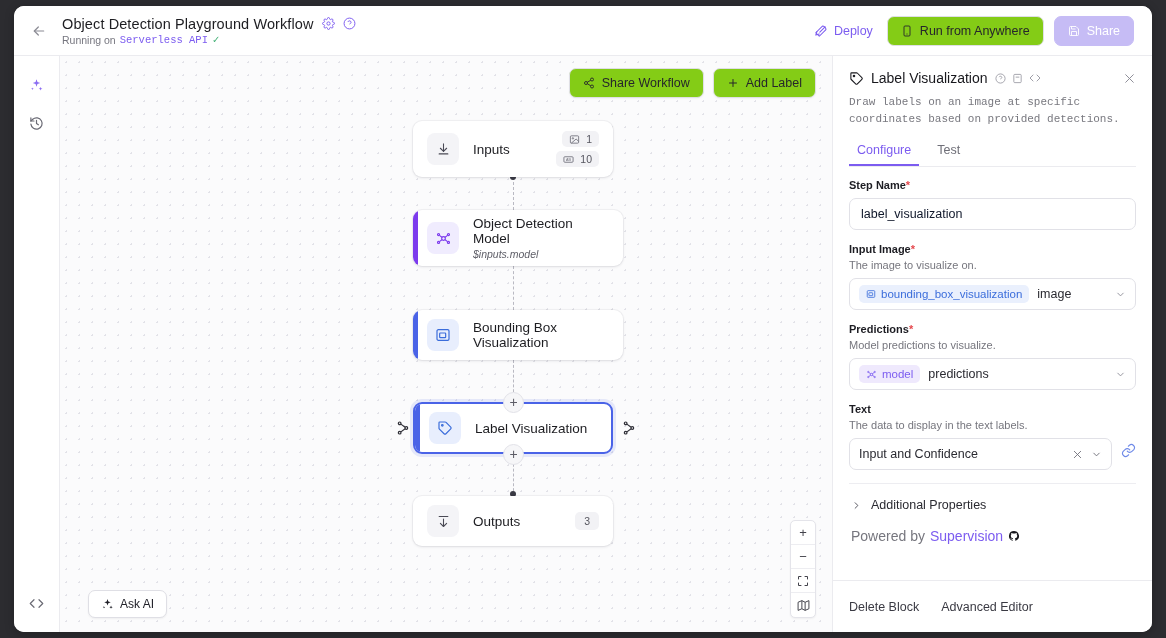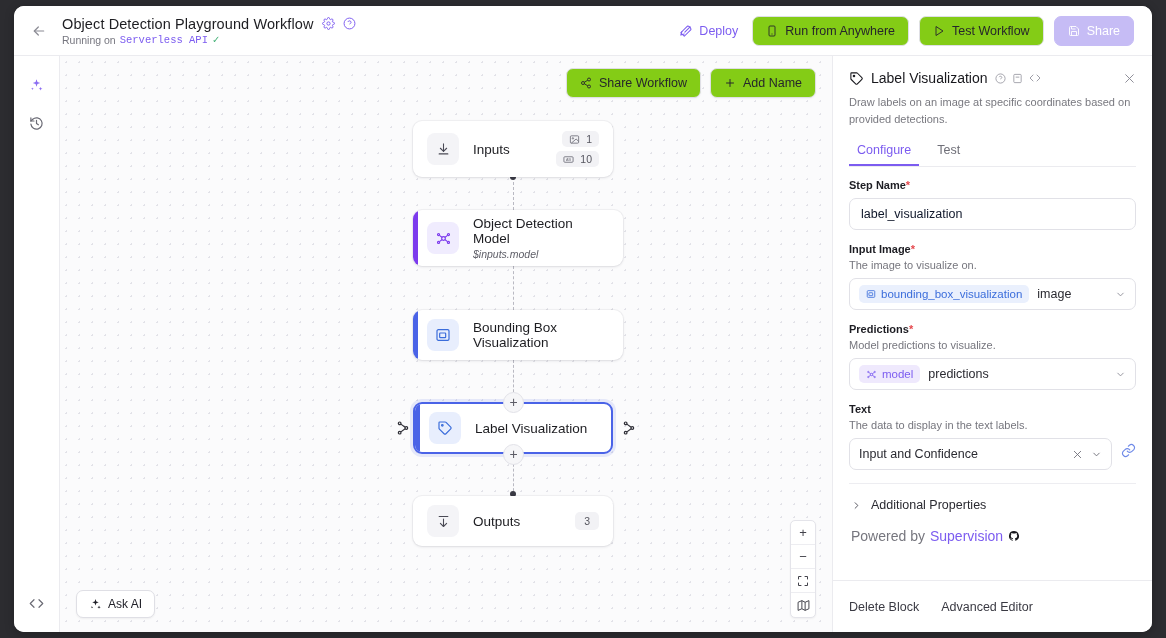--- a/index.html
+++ b/index.html
@@ -155,40 +155,40 @@
     width:26px; background:#fff; border:1px solid #e4e4ea; border-radius:5px;
     box-shadow:0 1px 2px rgba(0,0,0,.05); overflow:hidden; z-index:5;
   }
   .zoom-ctl div {
     height:24px; display:flex; align-items:center; justify-content:center;
     border-bottom:1px solid #ededf1; cursor:pointer; color:#42424b; font-size:13px;
   }
   .zoom-ctl div:last-child { border-bottom:none; }
 
   .ask-ai {
-    position:absolute; left:16px; bottom:14px; z-index:5;
+    position:absolute; left:28px; bottom:14px; z-index:5;
     display:flex; align-items:center; gap:6px;
     height:28px; padding:0 12px;
     border:1px solid #dfdfe5; border-radius:7px; background:#fff;
     font-size:12px; color:#22222a; cursor:pointer;
     box-shadow:0 1px 2px rgba(0,0,0,.05);
   }
 
   
   .panel {
     width: 320px; flex:0 0 320px;
     background:#fff; border-left:1px solid #ebebef;
     display:flex; flex-direction:column; min-height:0;
   }
   .panel-head { padding:14px 16px 0 16px; }
   .panel-title-row { display:flex; align-items:center; gap:7px; }
   .panel-title { font-size:14px; color:#18181d; }
   .panel-mini { display:flex; align-items:center; gap:6px; color:#9a9aa3; }
   .panel-close { margin-left:auto; color:#8c8c96; font-size:14px; cursor:pointer; }
-  .panel-desc { font-size:11px; color:#78787f; line-height:1.5; margin-top:8px; }
+  .panel-desc { font-size:11px; color:#78787f; line-height:1.5; margin-top:8px;font-family:Liberation Mono, monospace; }
   .tabs { display:flex; gap:10px; margin-top:10px; border-bottom:1px solid #ebebef; }
   .tab { font-size:12.5px; color:#6f6f78; padding:6px 8px 7px 8px; cursor:pointer; border-bottom:2px solid transparent; }
   .tab.active { color:#7c5cf0; border-bottom-color:#7c5cf0; }
 
   .panel-body { flex:1; overflow:auto; padding: 12px 16px 8px 16px; }
   .field { margin-bottom:13px; }
   .flabel { font-size:11px; color:#1d1d23; font-weight:bold; }
   .req { color:#e5484d; }
   .fhelp { font-size:11px; color:#76767e; margin-top:4px; }
   .input {
@@ -279,28 +279,20 @@
       <div class="btn">
         <span>
           <svg width="12" height="12" viewBox="0 0 24 24" fill="none" stroke="currentColor" stroke-width="1.8">
               <rect x="6" y="2" width="12" height="20" rx="2"></rect>
               <line x1="11" y1="18" x2="13" y2="18"></line>
             </svg>
         </span>
         <span>Run from Anywhere</span>
       </div>
 
-      <div class="btn">
-        <span>
-          <svg width="12" height="12" viewBox="0 0 24 24" fill="none" stroke="currentColor" stroke-width="1.8" stroke-linejoin="round">
-              <polygon points="6 3 20 12 6 21 6 3"></polygon>
-            </svg>
-        </span>
-        <span>Test Workflow</span>
-      </div>
 
       <div class="btn primary">
         <span>
           <svg width="12" height="12" viewBox="0 0 24 24" fill="none" stroke="currentColor" stroke-width="1.8">
               <path d="M19 21H5a2 2 0 0 1-2-2V5a2 2 0 0 1 2-2h11l5 5v11a2 2 0 0 1-2 2z"></path>
               <polyline points="17 21 17 13 7 13 7 21"></polyline>
               <polyline points="7 3 7 8 15 8"></polyline>
             </svg>
         </span>
         <span>Share</span>
@@ -349,21 +341,21 @@
           </span>
           <span>Share Workflow</span>
         </div>
         <div class="btn">
           <span>
             <svg width="12" height="12" viewBox="0 0 24 24" fill="none" stroke="currentColor" stroke-width="2" stroke-linecap="round">
                 <line x1="12" y1="5" x2="12" y2="19"></line>
                 <line x1="5" y1="12" x2="19" y2="12"></line>
               </svg>
           </span>
-          <span>Add Name</span>
+          <span>Add Label</span>
         </div>
       </div>
 
       <div class="edge" style="top:121px; height:33px;"></div>
       <div class="edge-dot" style="top:118px;"></div>
       <div class="edge" style="top:210px; height:44px;"></div>
       <div class="edge" style="top:304px; height:42px;"></div>
       <div class="edge" style="top:398px; height:42px;"></div>
       <div class="edge-dot" style="top:435px;"></div>
 

